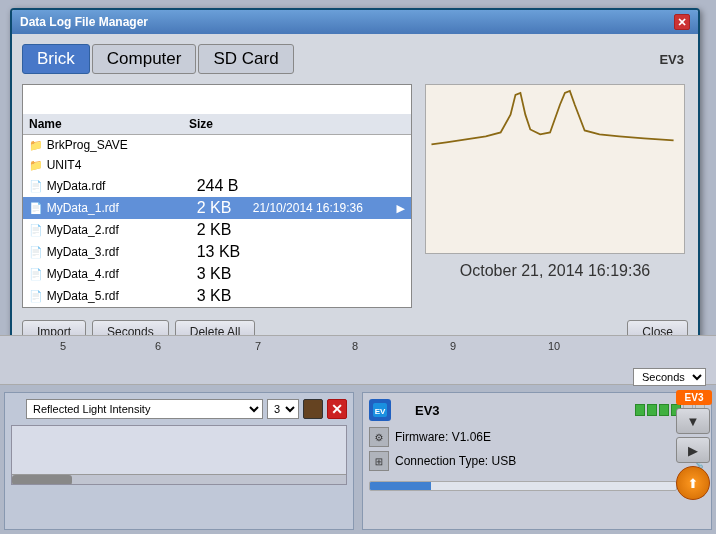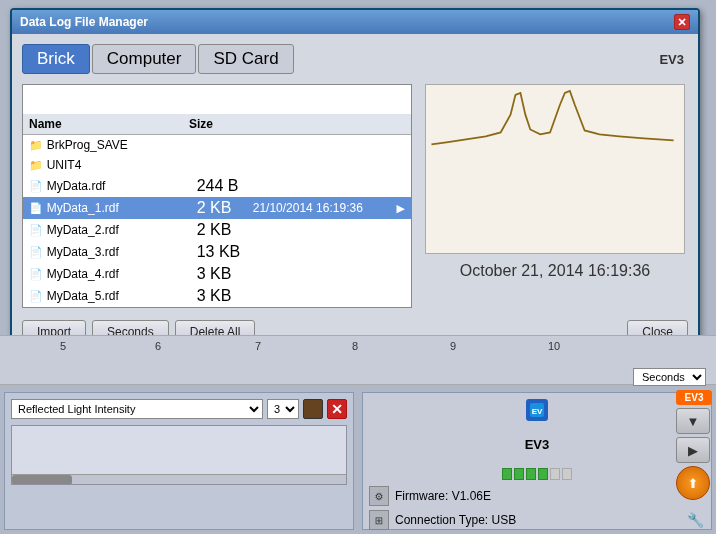--- a/index.html
+++ b/index.html
@@ -232,20 +232,21 @@
       align-items: center;
       gap: 4px;
       margin-bottom: 6px;
     }
     .sensor-select {
       flex: 1;
       font-size: 11px;
       padding: 2px;
       border: 1px solid #888;
       background: white;
+      margin-left: 15px;
     }
     .port-select {
       width: 32px;
       font-size: 11px;
       padding: 2px;
       border: 1px solid #888;
       background: white;
     }
     .color-btn {
       width: 20px;
@@ -301,23 +302,22 @@
     .right-bottom {
       flex: 1;
       margin: 4px 4px 4px 0;
       border: 1px solid #8898b0;
       background: #c8ccd8;
       padding: 6px;
     }
     .ev3-header-row {
       display: flex;
       align-items: center;
-      gap: 16px;
+      gap: 24px;
       margin-bottom: 6px;
-      flex-direction: column;
     }
     .ev3-icon {
       width: 22px;
       height: 22px;
       background: #2060c0;
       border-radius: 3px;
       display: flex;
       align-items: center;
       justify-content: center;
       color: white;

